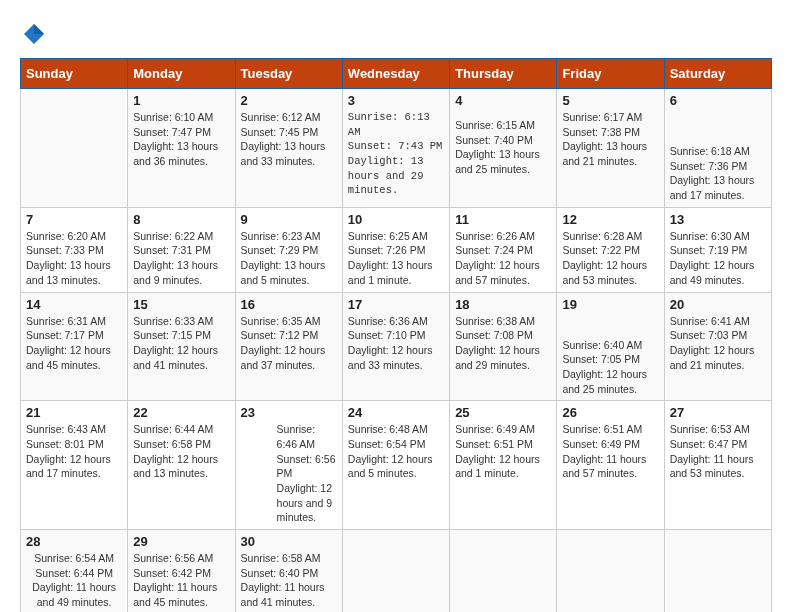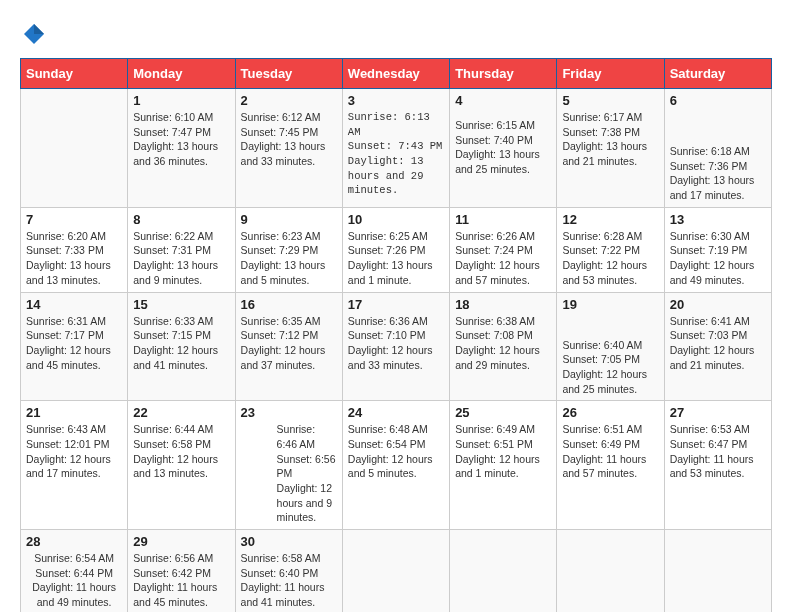--- a/index.html
+++ b/index.html
@@ -43,21 +43,21 @@
     .location {
       font-size: 16px;
       color: #444;
     }
     table {
       width: 100%;
       border-collapse: collapse;
       font-size: 11px;
     }
     thead tr th {
-      background-color: #ef4444;
+      background-color: #c2410c;
       color: #fff;
       padding: 7px 5px;
       text-align: left;
       font-size: 13px;
       font-weight: bold;
       border: 1px solid #1a5fa0;
     }
     tbody tr td {
       border: 1px solid #ccc;
       vertical-align: top;
@@ -248,21 +248,21 @@
           <span class="day-num">20</span>
           <div class="day-detail" style="white-space: pre-line;">Sunrise: 6:41 AM
 Sunset: 7:03 PM
 Daylight: 12 hours and 21 minutes.</div>
         </td>
       </tr>
       <tr>
         <td>
           <span class="day-num">21</span>
           <div class="day-detail" style="white-space: pre-line;">Sunrise: 6:43 AM
-Sunset: 12:01 PM
+Sunset: 8:01 PM
 Daylight: 12 hours and 17 minutes.</div>
         </td>
         <td>
           <span class="day-num">22</span>
           <div class="day-detail" style="white-space: pre-line;">Sunrise: 6:44 AM
 Sunset: 6:58 PM
 Daylight: 12 hours and 13 minutes.</div>
         </td>
         <td>
           <span class="day-num">23</span>

